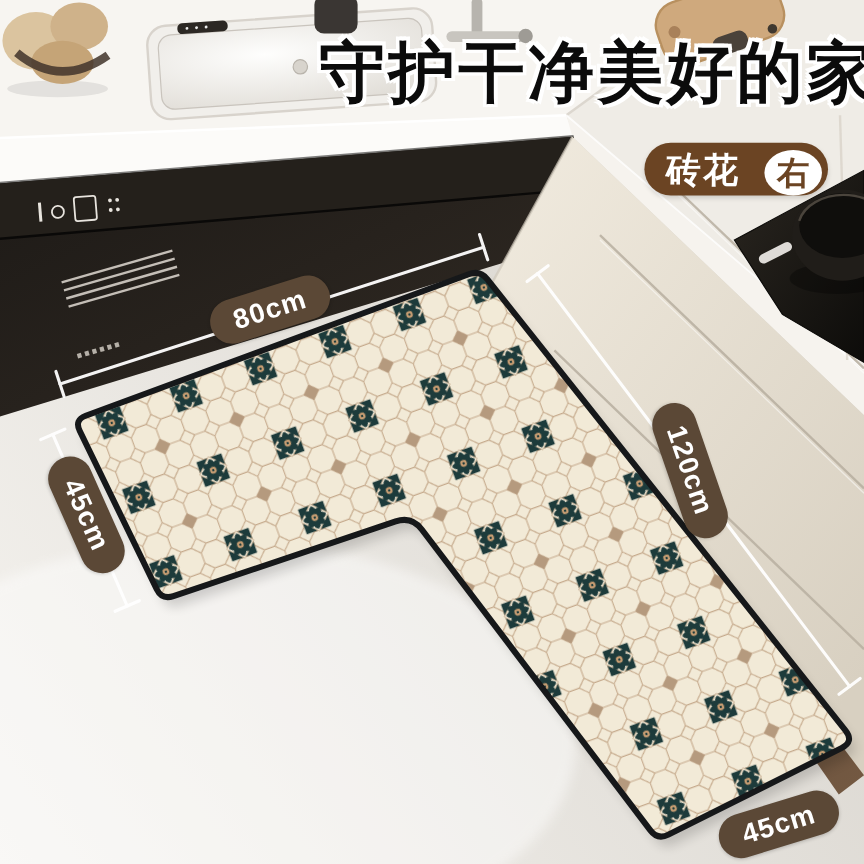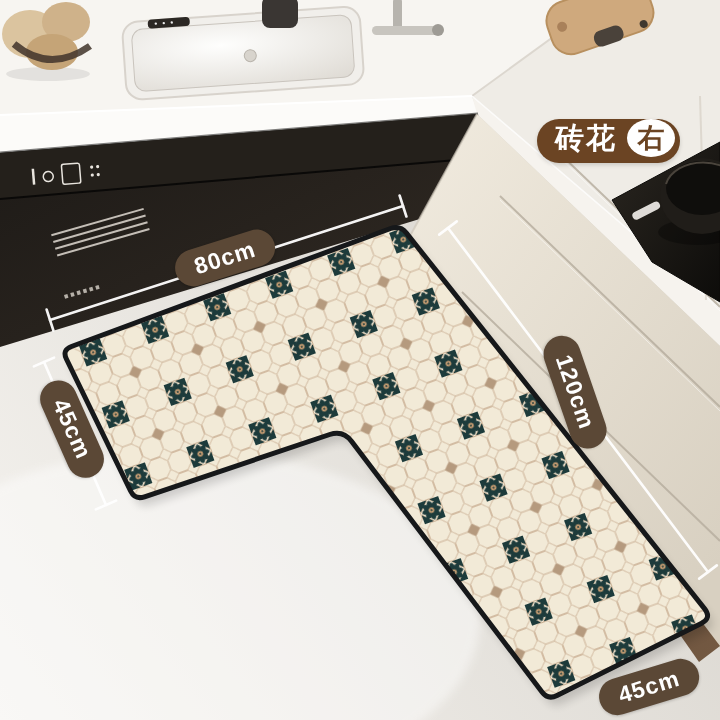--- a/index.html
+++ b/index.html
@@ -19,21 +19,21 @@
   .title{
     position:absolute;left:266px;top:30px;width:440px;
     font-size:55px;font-weight:900;letter-spacing:3px;line-height:1.1;
     color:var(--title-color);white-space:nowrap;
     text-shadow:
       -3px -3px 0 #fff, 3px -3px 0 #fff, -3px 3px 0 #fff, 3px 3px 0 #fff,
       -3px 0 0 #fff, 3px 0 0 #fff, 0 -3px 0 #fff, 0 3px 0 #fff;
   }
   .badge{
     position:absolute;left:537px;top:119px;height:44px;
-    display:flex;align-items:flex-start;gap:10px;
+    display:flex;align-items:flex-end;gap:20px;
     background:var(--badge-brown);
     border-radius:24px;padding:0 5px 0 18px;
     box-shadow:0 2px 4px rgba(0,0,0,.15);
   }
   .badge .label{color:#fff;font-size:29px;font-weight:700;letter-spacing:2px;}
   .badge .tag{
     width:48px;height:38px;border-radius:50%;background:#fff;
     display:flex;align-items:center;justify-content:center;
     color:var(--badge-brown);font-size:27px;font-weight:800;
   }
@@ -246,20 +246,21 @@
         <line x1="699.2" y1="578.6" x2="716.8" y2="565.4"></line>
       </g>
       <g>
         <line x1="44" y1="362" x2="106" y2="505"></line>
         <line x1="33.9" y1="366.4" x2="54.1" y2="357.6"></line>
         <line x1="95.9" y1="509.4" x2="116.1" y2="500.6"></line>
       </g>
     </g>
   </svg>
 
+  <div class="title">守护干净美好的家</div>
 
   <div class="badge">
     <span class="label">砖花</span>
     <span class="tag">右</span>
   </div>
 
   <div class="dim-pill dim-top">80cm</div>
   <div class="dim-pill dim-right">120cm</div>
   <div class="dim-pill dim-left">45cm</div>
   <div class="dim-pill dim-bottom">45cm</div>

